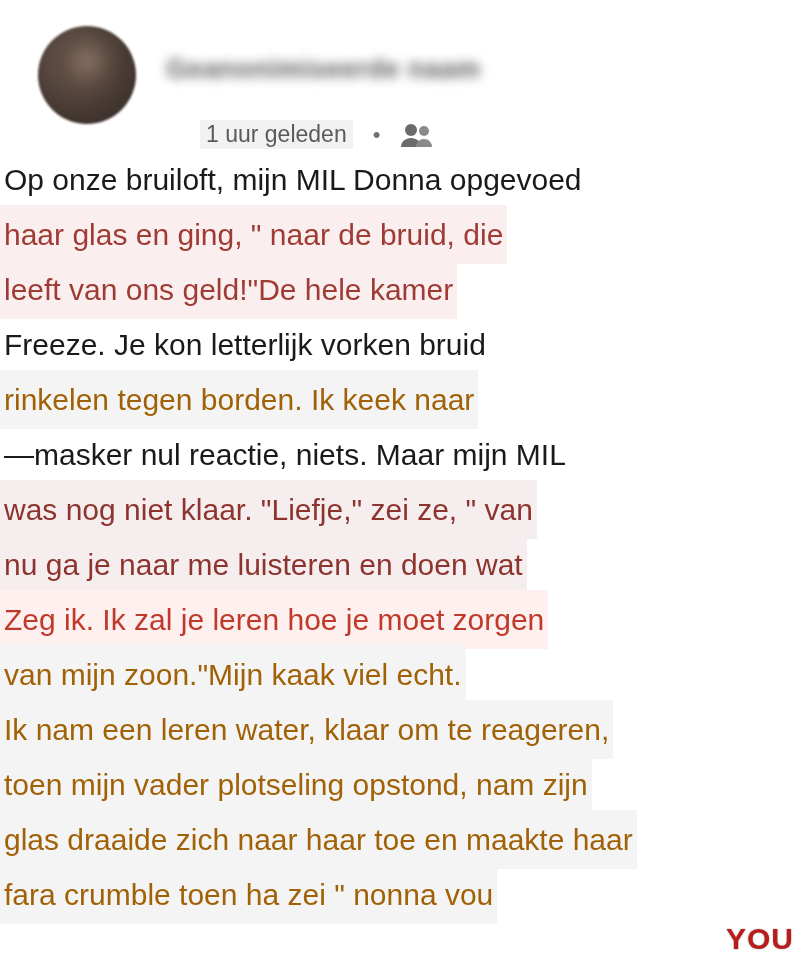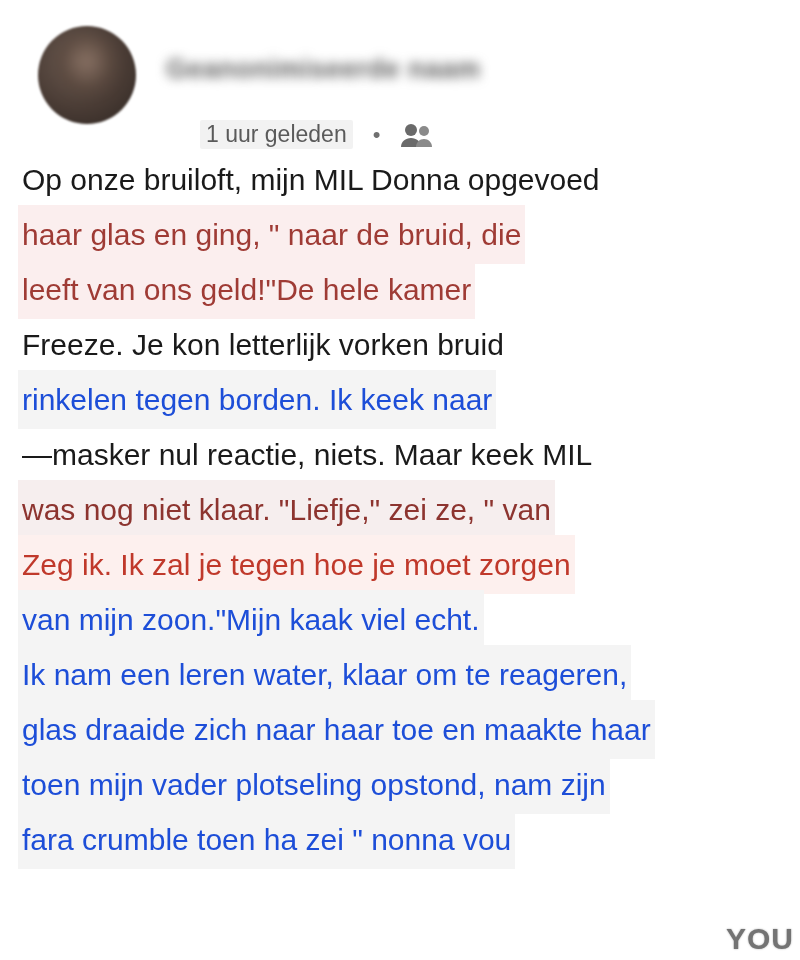--- a/index.html
+++ b/index.html
@@ -92,29 +92,29 @@
     width: 800px;
   }
   .line {
     position: relative;
     height: 55px;
     display: flex;
     align-items: center;
     font-size: 30px;
     line-height: 55px;
     white-space: nowrap;
-    padding-left: 18px;
+    padding-left: 0;
     box-sizing: border-box;
   }
   .line span.txt {
     display: inline-block;
     padding: 2px 4px;
   }
   
-  .hl-grey  span.txt { background: #f4f4f4; color: #1d4ed8; }
+  .hl-grey  span.txt { background: #f4f4f4; color: #a16207; }
   .hl-plain span.txt { background: transparent; color: #1a1a1a; }
   .hl-pink  span.txt { background: #fbeeee; color: #9f3b35; }
   .hl-pink2 span.txt { background: #fdf0ee; color: #c0392b; }
   .hl-dark  span.txt { background: #f6eeee; color: #8d342f; }
   .fade-right::after {
     content: "";
     position: absolute;
     right: 0;
     top: 0;
     width: 46px;
@@ -130,21 +130,21 @@
     height: 26px;
     background: linear-gradient(to bottom, rgba(255,255,255,0) 0%, rgba(255,255,255,.92) 70%, #ffffff 100%);
     pointer-events: none;
   }
   .watermark {
     position: absolute;
     right: 6px;
     bottom: 4px;
     font-size: 30px;
     font-weight: 700;
-    color: #737373;
+    color: #b91c1c;
     text-shadow: 0 0 2px rgba(0,0,0,.35);
     letter-spacing: 1px;
   }
 </style>
 </head>
 <body>
 
 <div class="post">
 
   <div class="header">
@@ -174,39 +174,42 @@
     <div class="line hl-pink fade-right">
         <span class="txt">leeft van ons geld!"De hele kamer</span>
       </div>
     <div class="line hl-plain">
         <span class="txt">Freeze. Je kon letterlijk vorken bruid</span>
       </div>
     <div class="line hl-grey">
         <span class="txt">rinkelen tegen borden. Ik keek naar</span>
       </div>
     <div class="line hl-plain">
-        <span class="txt">—masker nul reactie, niets. Maar keek MIL</span>
+        <span class="txt">—masker nul reactie, niets. Maar mijn MIL</span>
       </div>
     <div class="line hl-dark fade-right">
         <span class="txt">was nog niet klaar. "Liefje," zei ze, " van</span>
       </div>
+    <div class="line hl-dark">
+        <span class="txt">nu ga je naar me luisteren en doen wat</span>
+      </div>
     <div class="line hl-pink2">
-        <span class="txt">Zeg ik. Ik zal je tegen hoe je moet zorgen</span>
+        <span class="txt">Zeg ik. Ik zal je leren hoe je moet zorgen</span>
       </div>
     <div class="line hl-grey">
         <span class="txt">van mijn zoon."Mijn kaak viel echt.</span>
       </div>
     <div class="line hl-grey">
         <span class="txt">Ik nam een leren water, klaar om te reageren,</span>
       </div>
     <div class="line hl-grey">
+        <span class="txt">toen mijn vader plotseling opstond, nam zijn</span>
+      </div>
+    <div class="line hl-grey">
         <span class="txt">glas draaide zich naar haar toe en maakte haar</span>
-      </div>
-    <div class="line hl-grey">
-        <span class="txt">toen mijn vader plotseling opstond, nam zijn</span>
       </div>
     <div class="line hl-grey">
         <span class="txt">fara crumble toen ha zei " nonna vou</span>
       </div>
   </div>
 
   <div class="bottom-fade"></div>
   <div class="watermark">YOU</div>
 </div>
 

